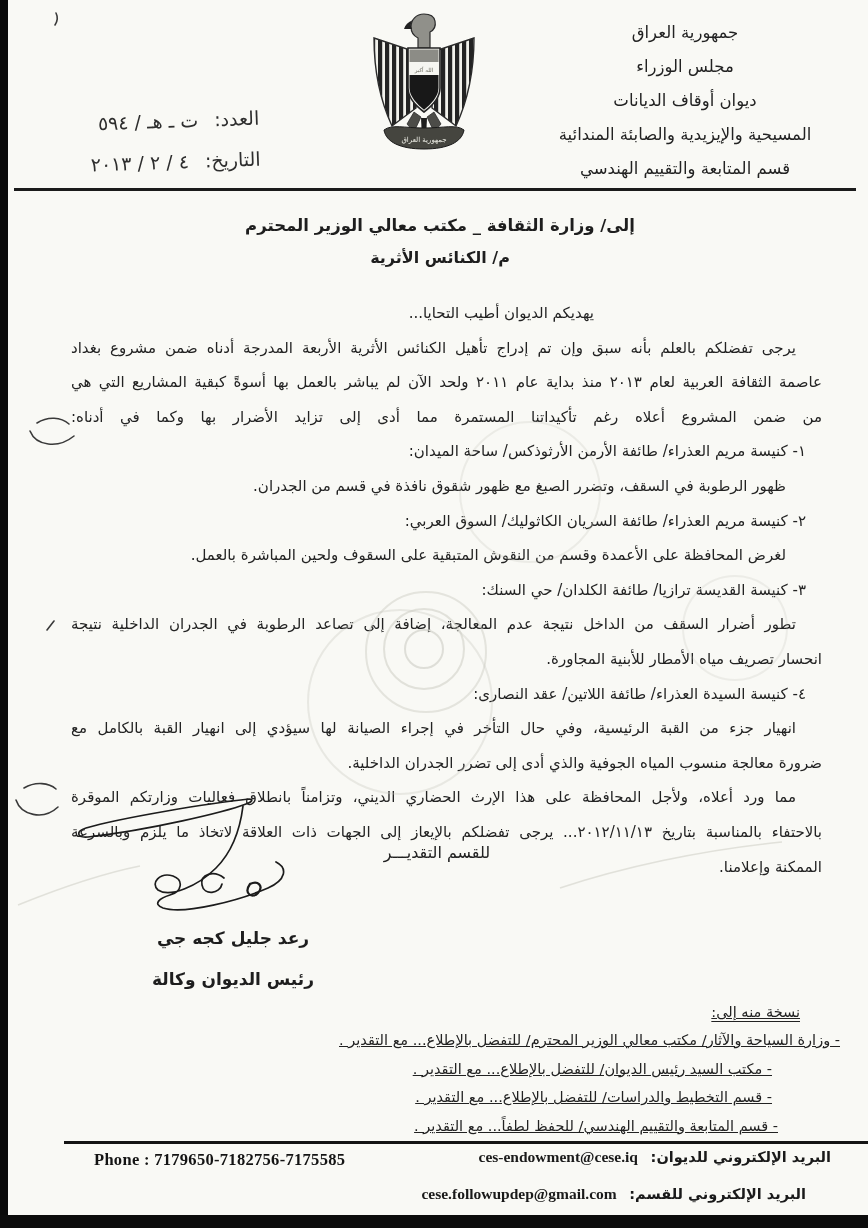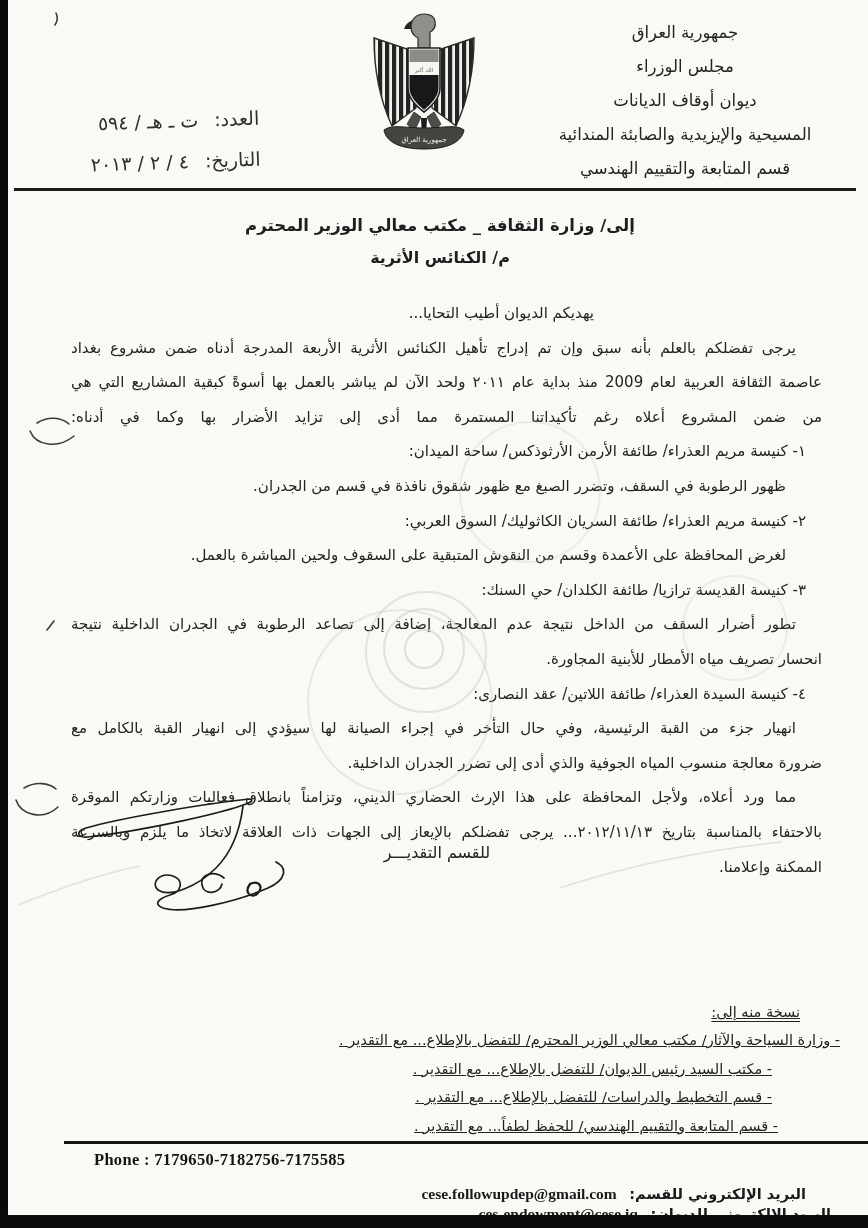--- a/index.html
+++ b/index.html
@@ -52,21 +52,21 @@
   .cc1{margin-right:68px;}
   .cc2{margin-right:68px;}
   .cc3{margin-right:62px;}
 
   
   .rule-bottom{position:absolute;left:64px;top:1141px;width:804px;height:3px;background:#141414;}
   .phone{position:absolute;left:60px;top:1150px;font-family:Liberation Serif, serif;font-weight:700;font-size:16.5px;color:#141414;letter-spacing:.3px;margin-left:34px;}
   .email-row{position:absolute;direction:rtl;white-space:nowrap;font-size:14.5px;color:#1a1a1a;}
   .email-row .elabel{font-weight:700;margin-left:8px;}
   .email-row .evalue{direction:ltr;unicode-bidi:isolate;font-family:"Liberation Serif","DejaVu Serif",serif;font-weight:700;font-size:15.5px;}
-  .e1{right:37px;top:1205px;}
+  .e1{right:37px;top:1148px;}
   .e2{right:62px;top:1185px;}
 
   .overlay{position:absolute;left:0;top:0;pointer-events:none;}
 </style>
 </head>
 <body>
 
 <div class="page">
 
   <div class="edge-left"></div>
@@ -115,39 +115,43 @@
   <div class="rule-top"></div>
 
   <div class="addr">
     <div class="addr-to">إلى/ وزارة الثقافة _ مكتب معالي الوزير المحترم</div>
     <div class="addr-subj">م/ الكنائس الأثرية</div>
   </div>
 
   <div class="body">
     <div class="ln greet">يهديكم الديوان أطيب التحايا...</div>
     <div class="ln jst ind1">يرجى تفضلكم بالعلم بأنه سبق وإن تم إدراج تأهيل الكنائس الأثرية الأربعة المدرجة أدناه ضمن مشروع بغداد</div>
-    <div class="ln jst">عاصمة الثقافة العربية لعام 2009 منذ بداية عام ٢٠١١ ولحد الآن لم يباشر بالعمل بها أسوةً كبقية المشاريع التي هي</div>
+    <div class="ln jst">عاصمة الثقافة العربية لعام ٢٠١٣ منذ بداية عام ٢٠١١ ولحد الآن لم يباشر بالعمل بها أسوةً كبقية المشاريع التي هي</div>
     <div class="ln jst">من ضمن المشروع أعلاه رغم تأكيداتنا المستمرة مما أدى إلى تزايد الأضرار بها وكما في أدناه:</div>
     <div class="ln ind-num">١- كنيسة مريم العذراء/ طائفة الأرمن الأرثوذكس/ ساحة الميدان:</div>
     <div class="ln ind-sub">ظهور الرطوبة في السقف، وتضرر الصبغ مع ظهور شقوق نافذة في قسم من الجدران.</div>
     <div class="ln ind-num">٢- كنيسة مريم العذراء/ طائفة السريان الكاثوليك/ السوق العربي:</div>
     <div class="ln ind-sub">لغرض المحافظة على الأعمدة وقسم من النقوش المتبقية على السقوف ولحين المباشرة بالعمل.</div>
     <div class="ln ind-num">٣- كنيسة القديسة ترازيا/ طائفة الكلدان/ حي السنك:</div>
     <div class="ln jst ind1">تطور أضرار السقف من الداخل نتيجة عدم المعالجة، إضافة إلى تصاعد الرطوبة في الجدران الداخلية نتيجة</div>
     <div class="ln">انحسار تصريف مياه الأمطار للأبنية المجاورة.</div>
     <div class="ln ind-num">٤- كنيسة السيدة العذراء/ طائفة اللاتين/ عقد النصارى:</div>
     <div class="ln jst ind1">انهيار جزء من القبة الرئيسية، وفي حال التأخر في إجراء الصيانة لها سيؤدي إلى انهيار القبة بالكامل مع</div>
     <div class="ln">ضرورة معالجة منسوب المياه الجوفية والذي أدى إلى تضرر الجدران الداخلية.</div>
     <div class="ln jst ind1">مما ورد أعلاه، ولأجل المحافظة على هذا الإرث الحضاري الديني، وتزامناً بانطلاق فعاليات وزارتكم الموقرة</div>
     <div class="ln jst">بالاحتفاء بالمناسبة بتاريخ ٢٠١٢/١١/١٣... يرجى تفضلكم بالإيعاز إلى الجهات ذات العلاقة لاتخاذ ما يلزم وبالسرعة</div>
     <div class="ln">الممكنة وإعلامنا.</div>
   </div>
 
   <div class="closing">للقسم التقديـــر</div>
 
+  <div class="signatory">
+    <div>رعد جليل كجه جي</div>
+    <div>رئيس الديوان وكالة</div>
+  </div>
 
   <div class="cc">
     <div class="cc-head">نسخة منه إلى:</div>
     <div class="cc-item cc0">- وزارة السياحة والآثار/ مكتب معالي الوزير المحترم/ للتفضل بالإطلاع... مع التقدير .</div>
     <div class="cc-item cc1">- مكتب السيد رئيس الديوان/ للتفضل بالإطلاع... مع التقدير .</div>
     <div class="cc-item cc2">- قسم التخطيط والدراسات/ للتفضل بالإطلاع... مع التقدير .</div>
     <div class="cc-item cc3">- قسم المتابعة والتقييم الهندسي/ للحفظ لطفاً... مع التقدير .</div>
   </div>
 
   <div class="rule-bottom"></div>

